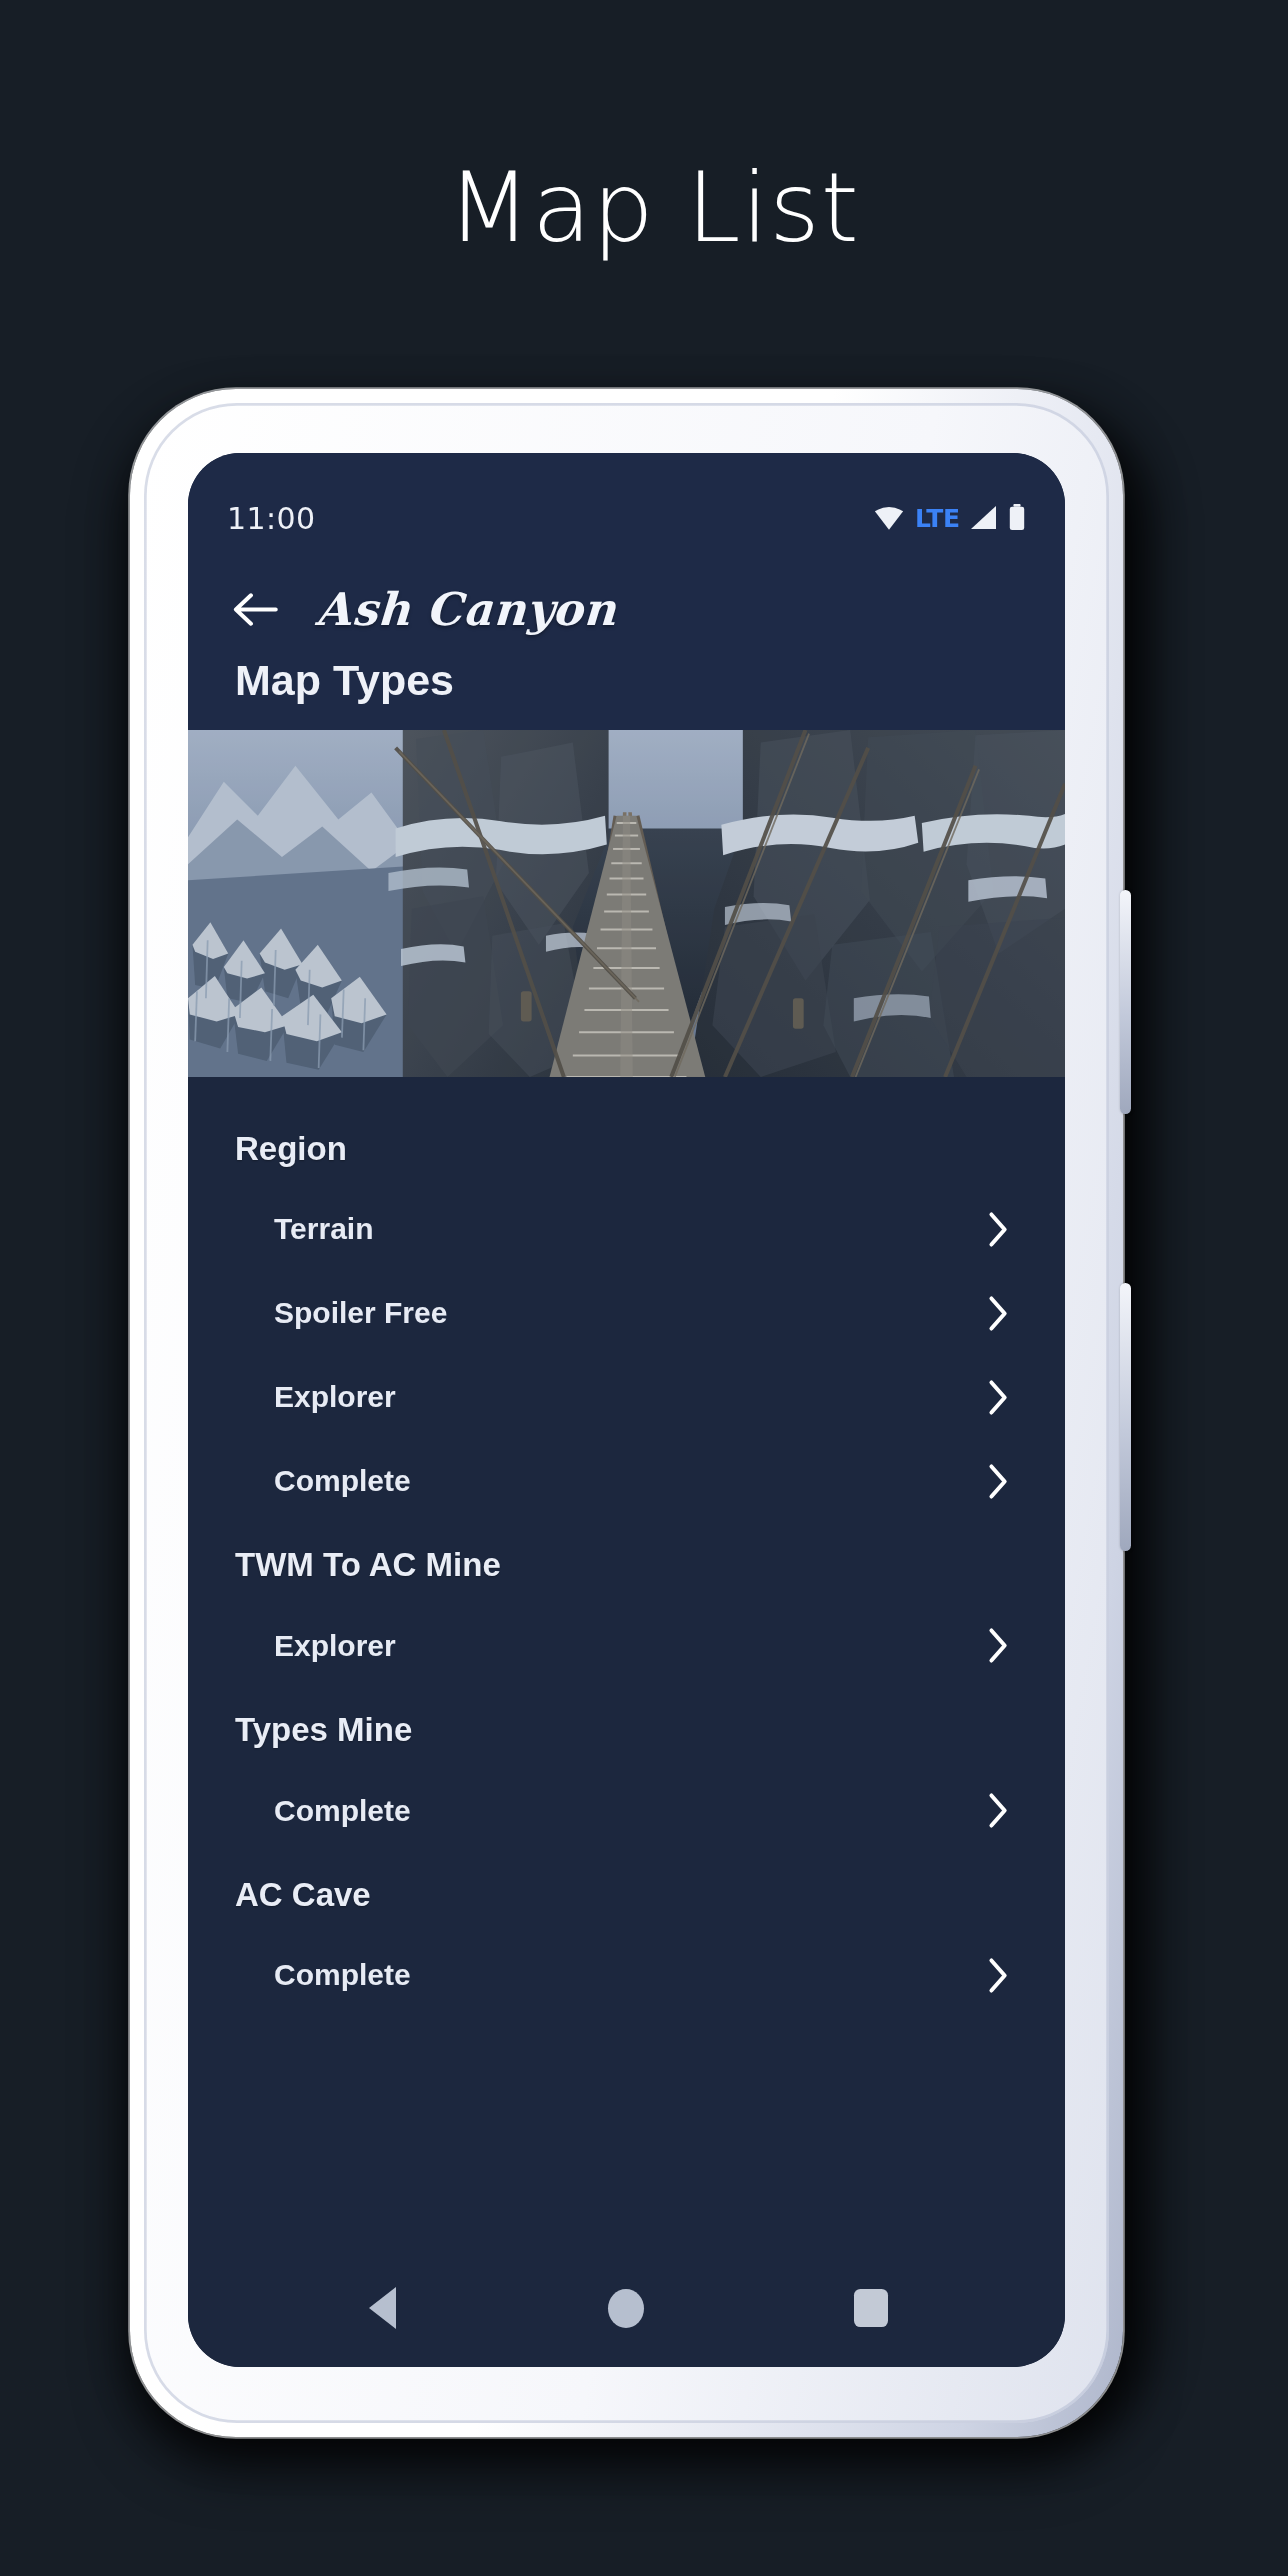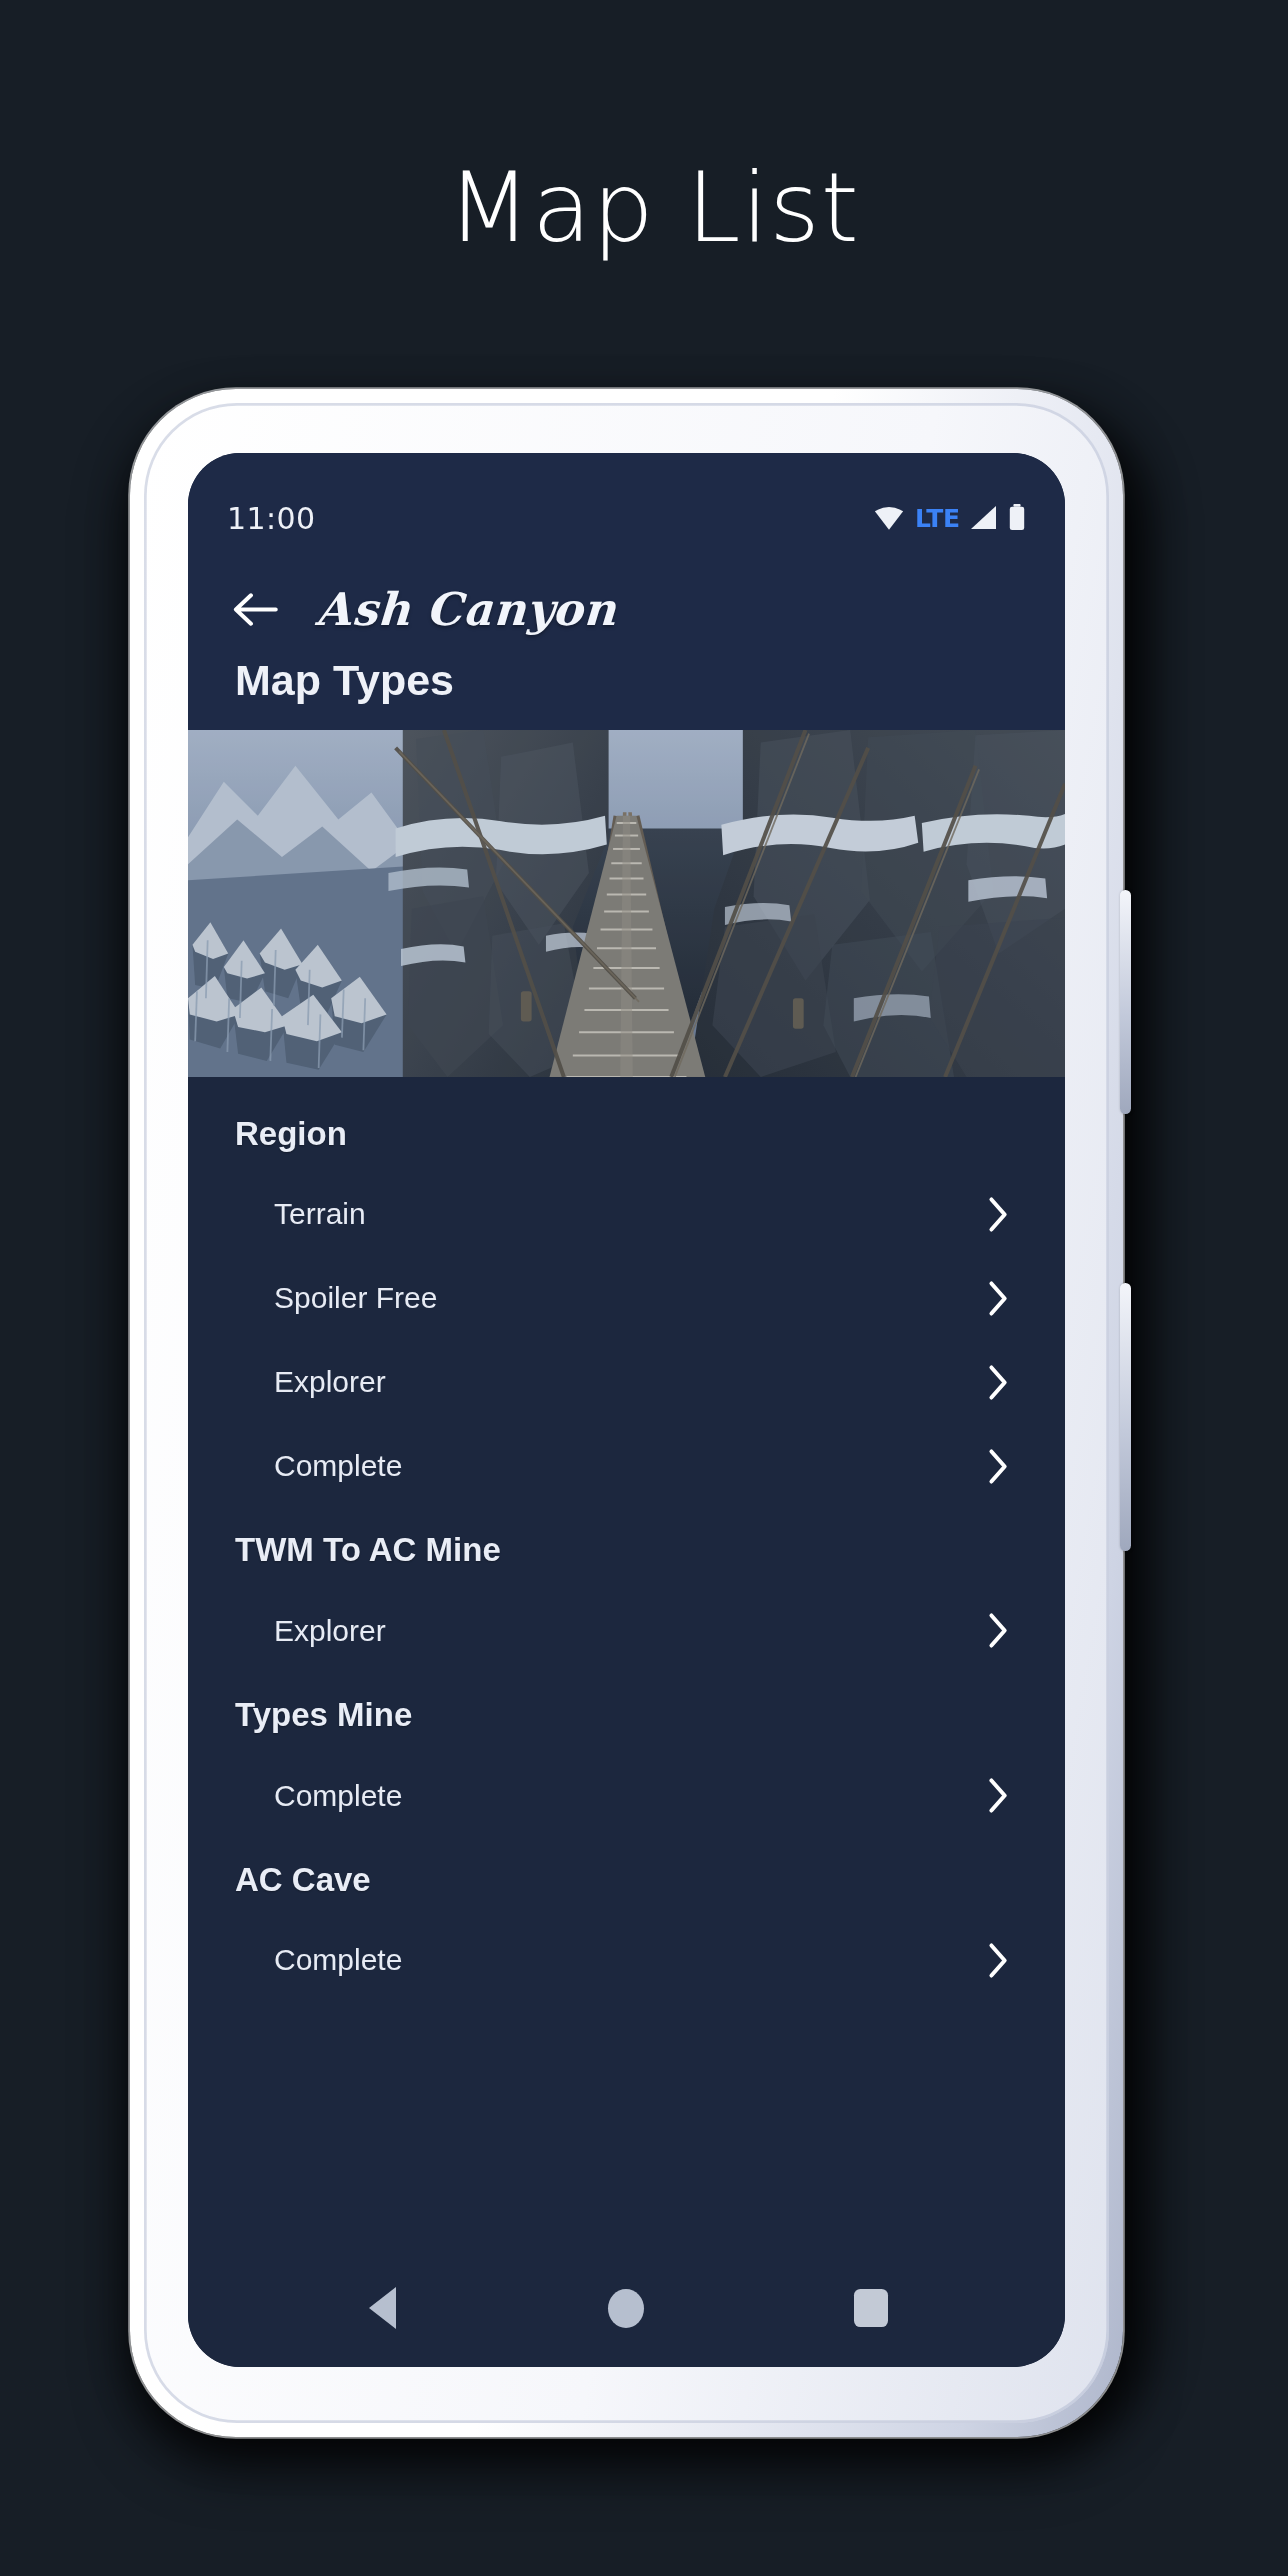--- a/index.html
+++ b/index.html
@@ -177,21 +177,21 @@
     height: 347px;
     overflow: hidden;
     background: #2c3440;
   }
   .hero svg { display: block; width: 100%; height: 100%; }
 
   
   .list {
     flex: 1 1 auto;
     background: #1c273e;
-    padding-top: 15px;
+    padding-top: 30px;
     overflow: hidden;
   }
   .section-header {
     color: #e9edf6;
     font-size: 33px;
     font-weight: 700;
     padding: 23px 0 19.7px 47px;
     font-family: "Liberation Sans", sans-serif;
     text-shadow: 0 0.9px 1.8px rgba(0,0,0,.3);
   }
@@ -199,21 +199,21 @@
     display: flex;
     align-items: center;
     justify-content: space-between;
     padding: 0 55px 0 86px;
     height: 84px;
     cursor: pointer;
   }
   .list-row-label {
     color: #e7ebf4;
     font-size: 30px;
-    font-weight: 400;
+    font-weight: 700;
     font-family: "Liberation Sans", sans-serif;
   }
   .chev {
     color: #ffffff;
     font-size: 0;
     line-height: 0;
   }
 
   
   .navbar {

